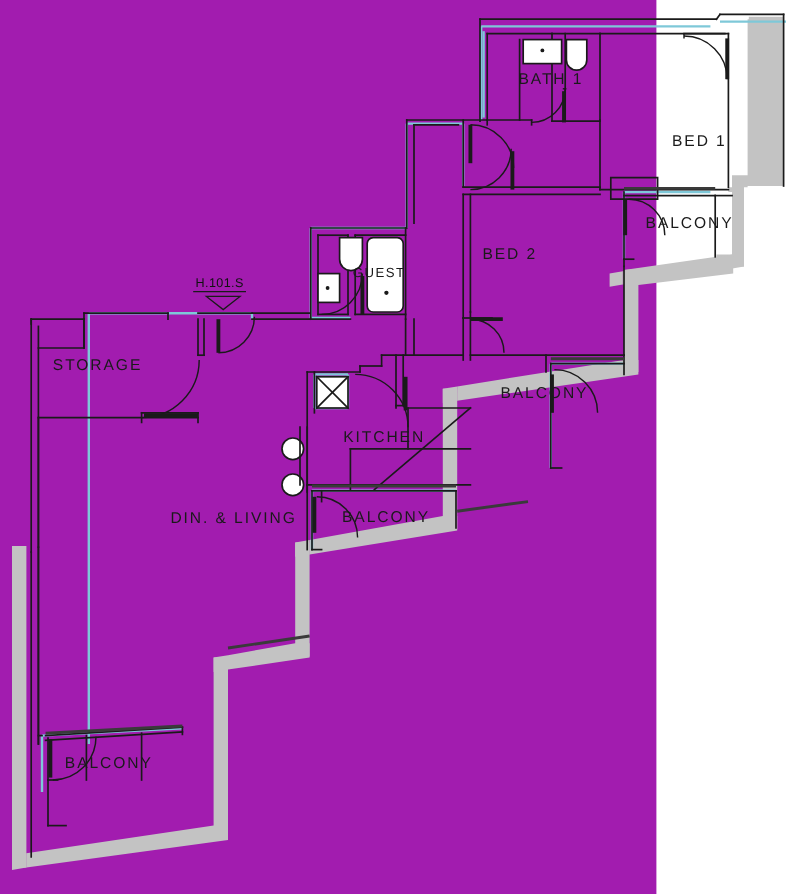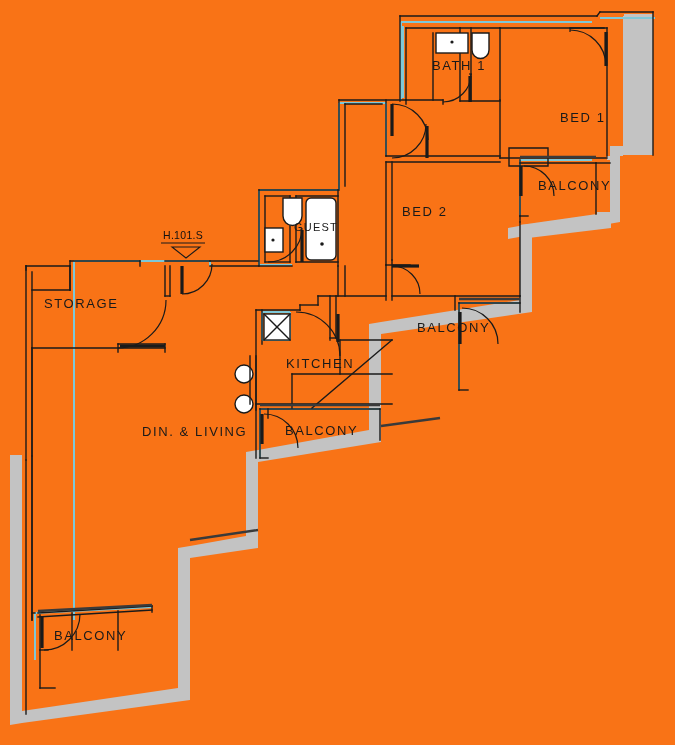--- a/index.html
+++ b/index.html
@@ -1,18 +1,18 @@
 <!DOCTYPE html>
 <html><head>
 <meta charset="utf-8">
 <style>
   html,body{margin:0;padding:0;background:#ffffff;}
   body{width:675px;height:745px;overflow:hidden;
        font-family:"Liberation Sans","DejaVu Sans",sans-serif;}
-  #plan-root{position:relative;width:675px;height:745px;background:#f97316;}
+  #plan-root{position:relative;width:547px;height:745px;background:#a21caf;}
   svg.floorplan{display:block;width:675px;height:745px;}
   .rm-label{font-family:"Liberation Sans","DejaVu Sans",sans-serif;
             font-size:13px;letter-spacing:1.6px;fill:#1a1a1a;}
   .rm-label-sm{font-family:"Liberation Sans","DejaVu Sans",sans-serif;
             font-size:11px;letter-spacing:1.2px;fill:#1a1a1a;}
   .unit-label{font-family:"Liberation Sans","DejaVu Sans",sans-serif;
             font-size:10.5px;letter-spacing:0.3px;fill:#111;}
 </style>
 </head>
 <body>

